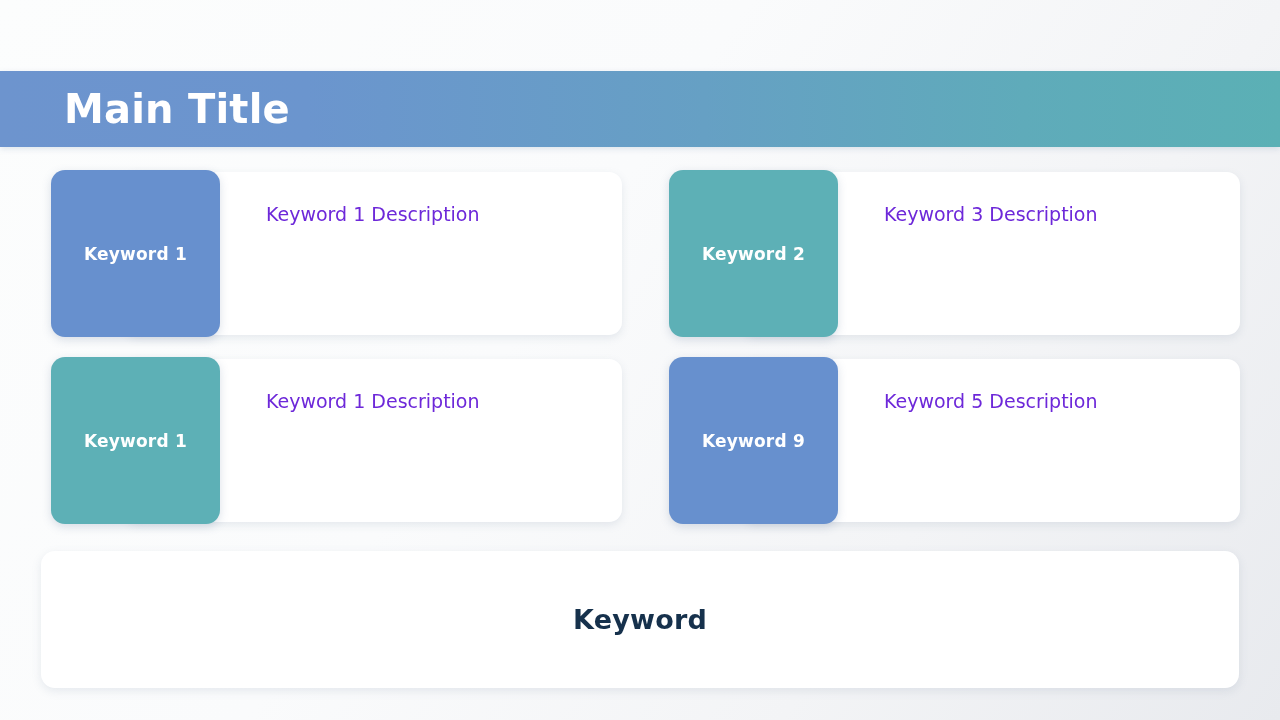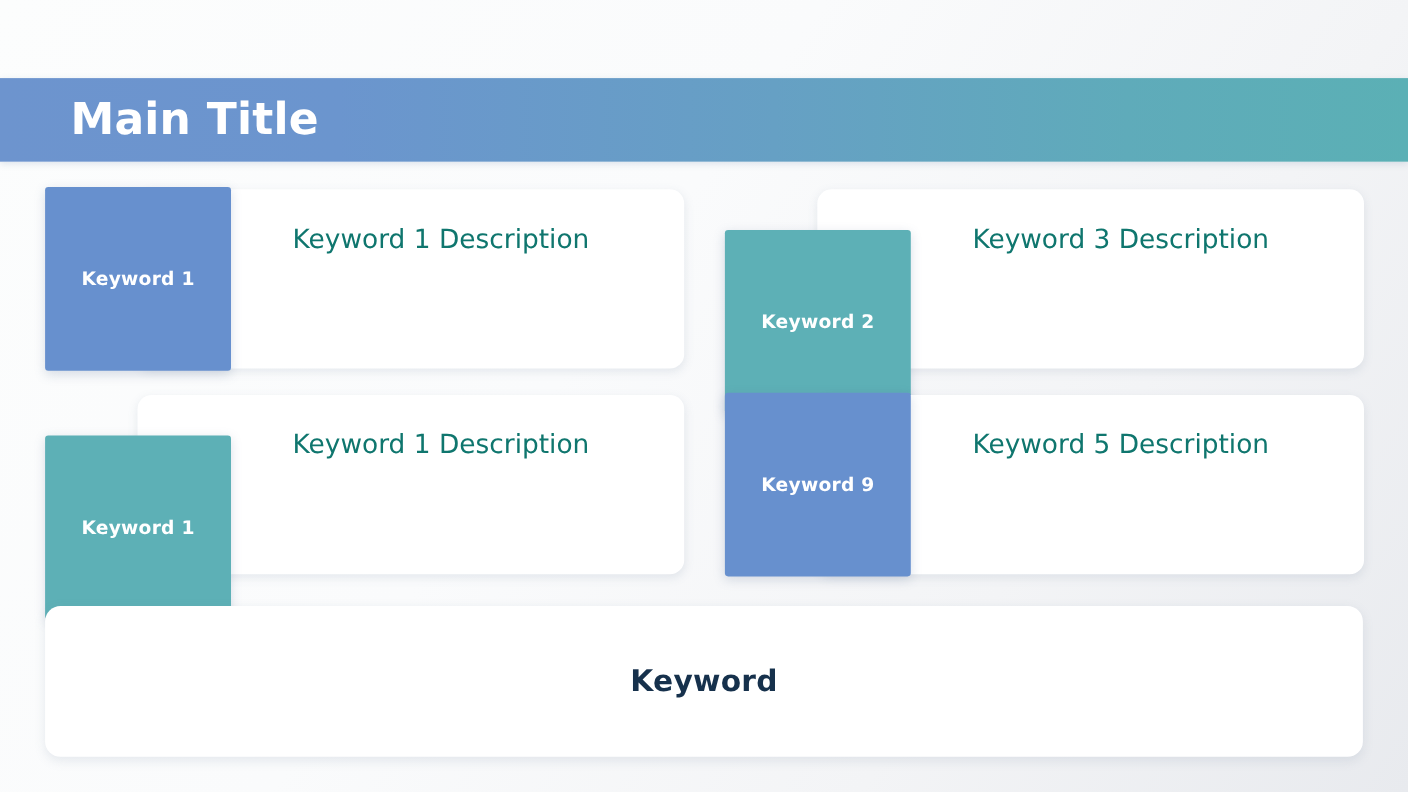--- a/index.html
+++ b/index.html
@@ -67,41 +67,41 @@
     width: 497px;
     height: 163px;
     background: #ffffff;
     border-radius: 13px;
     box-shadow: 0 3px 9px rgba(120, 135, 160, 0.16);
   }
   .kw-desc {
     position: absolute;
     left: 141px;
     top: 31px;
-    font-size: 24px;
-    color: #0f766e;
+    font-size: 19px;
+    color: #6d28d9;
     font-weight: normal;
     white-space: nowrap;
   }
 
   .kw-badge {
     position: absolute;
-    left: 0;
+    left: 10px;
     top: -2px;
     width: 169px;
     height: 167px;
-    border-radius: 3px;
+    border-radius: 14px;
     display: flex;
     align-items: center;
     justify-content: center;
     box-shadow: 0 3px 10px rgba(90, 115, 150, 0.22);
     text-align: right;
   }
   .kw-badge.blue { background: #6790ce; }
-  .kw-badge.teal { background: #5db0b6; margin-top: 39px; }
+  .kw-badge.teal { background: #5db0b6; }
   .kw-label {
     color: #ffffff;
     font-size: 17px;
     font-weight: bold;
     letter-spacing: 0.2px;
     white-space: nowrap;
   }
 
   
   .summary-panel {

